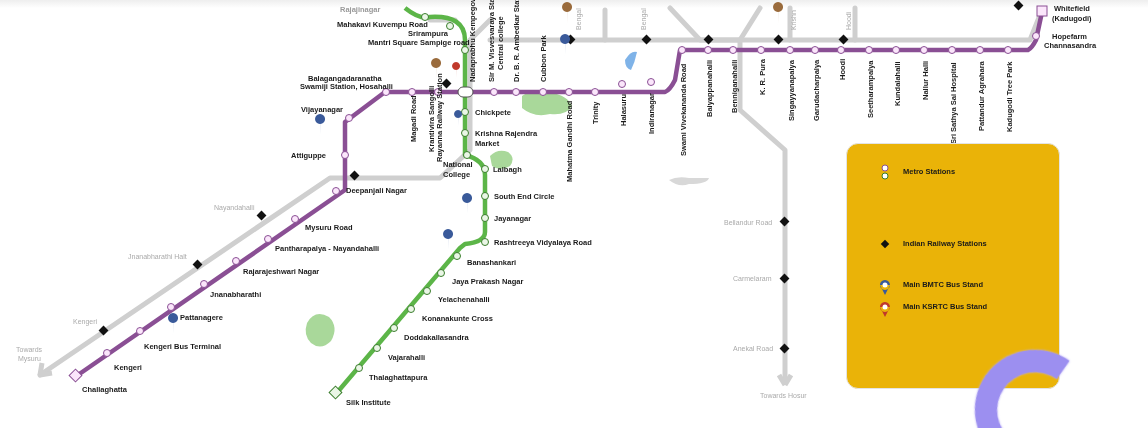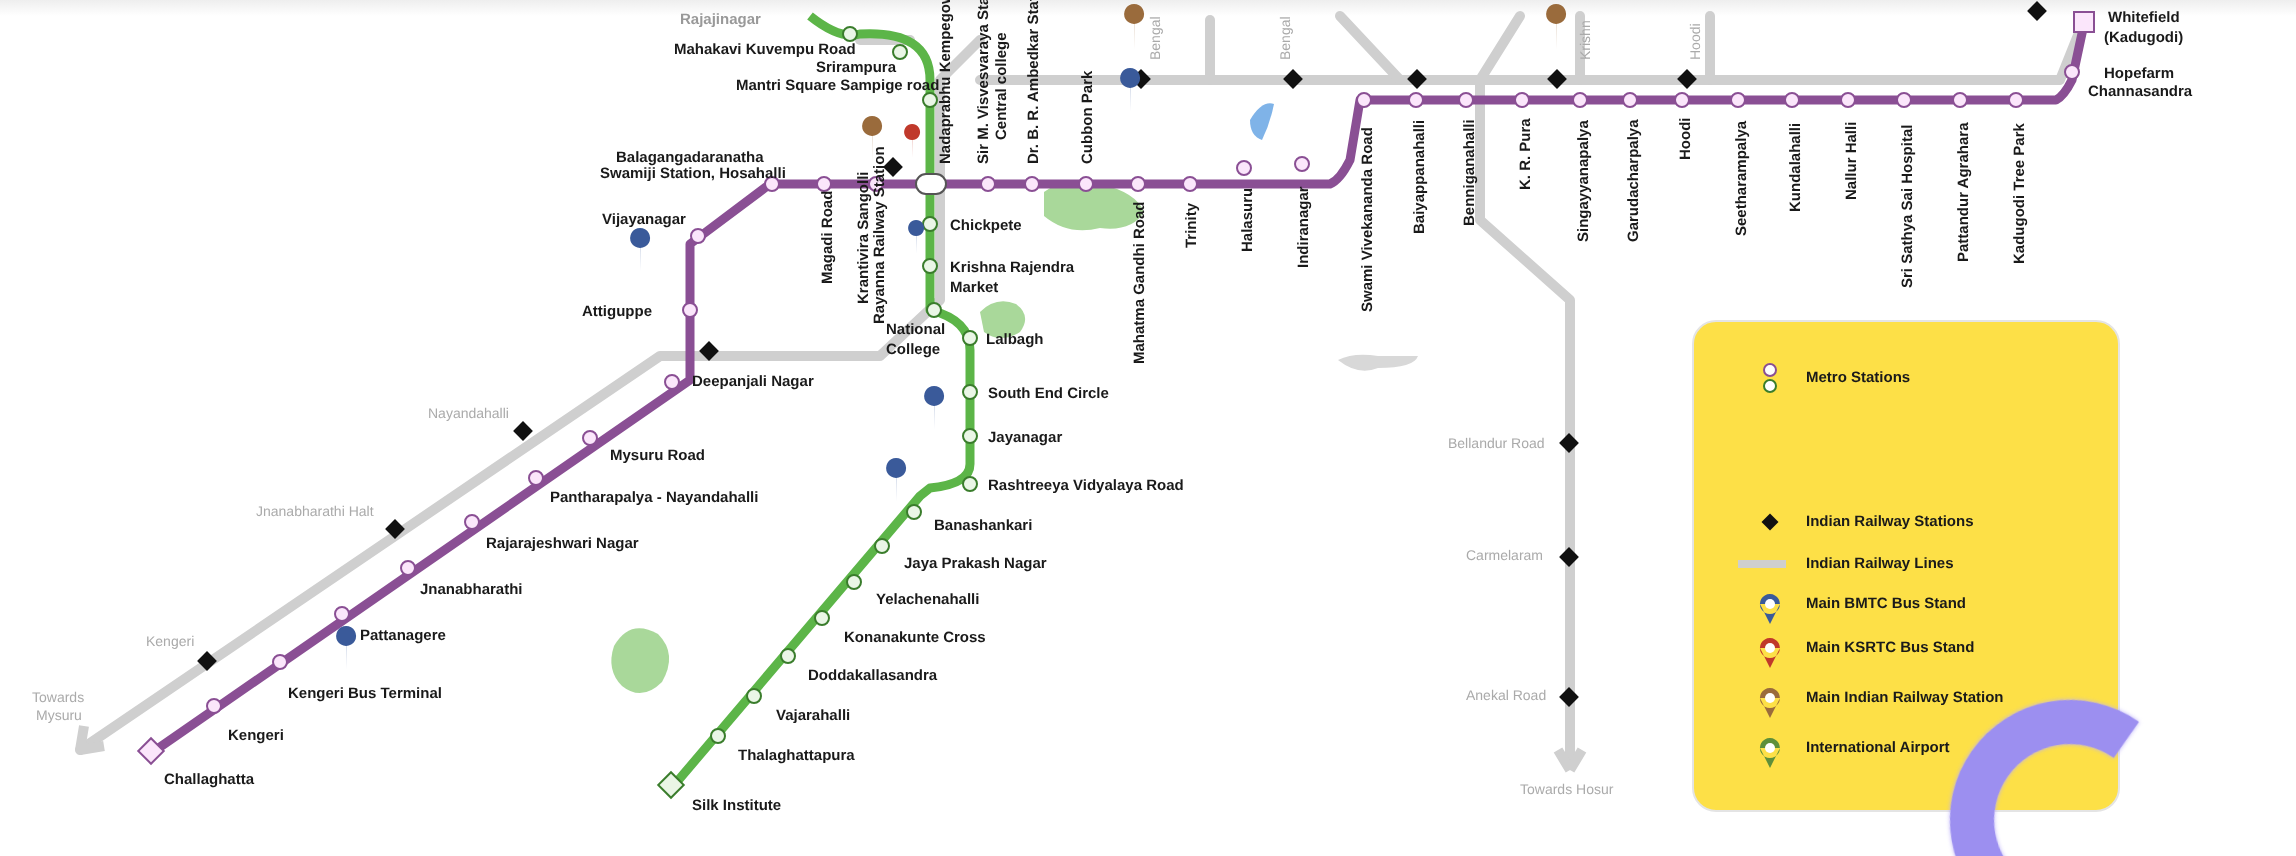--- a/index.html
+++ b/index.html
@@ -3,21 +3,21 @@
 <meta charset="utf-8">
 <style>
   html,body{margin:0;padding:0;background:#ffffff;}
   body{width:1148px;height:428px;overflow:hidden;position:relative;font-family:"Liberation Sans",sans-serif;}
   #map{position:absolute;left:0;top:0;width:1148px;height:428px;}
   .topbar{position:absolute;left:0;top:0;width:1148px;height:8px;background:linear-gradient(#eeeeee,#ffffff);}
   .lbl{position:absolute;font-size:7.5px;font-weight:bold;color:#1a1a1a;white-space:nowrap;line-height:9px;}
   .vlbl{position:absolute;font-size:7.5px;font-weight:bold;color:#1a1a1a;white-space:nowrap;transform-origin:0 0;transform:rotate(-90deg);line-height:9px;}
   .rlbl{position:absolute;font-size:7px;color:#aaaaaa;white-space:nowrap;line-height:9px;}
   .rvlbl{position:absolute;font-size:7px;color:#aaaaaa;white-space:nowrap;transform-origin:0 0;transform:rotate(-90deg);}
-  .legend{position:absolute;left:846px;top:160px;width:212px;height:244px;border:1.5px solid #e4e4e4;border-radius:12px;background:#fde047;}
+  .legend{position:absolute;left:846px;top:143px;width:212px;height:244px;border:1.5px solid #e4e4e4;border-radius:12px;background:#eab308;}
   .legend-row{position:absolute;left:0;height:16px;width:200px;}
   .legend-row .ic{position:absolute;left:28px;top:0;width:20px;height:16px;}
   .legend-row .tx{position:absolute;left:56px;top:3px;font-size:7.5px;font-weight:bold;color:#1a1a1a;white-space:nowrap;}
   .ring{position:absolute;left:975px;top:350px;width:120px;height:120px;border-radius:50%;
         border:22px solid #9c8ff0;border-right-color:transparent;border-bottom-color:transparent;
         transform:rotate(-10deg);box-sizing:border-box;
         background:transparent;filter:drop-shadow(0 0 1px #b9adf8);}
 </style>
 </head>
 <body>
@@ -231,50 +231,30 @@
           <circle cx="10" cy="12" r="3" fill="#fff" stroke="#3a7d2c"></circle>
         </svg>
       <span class="tx">Metro Stations</span>
     </div>
     <div class="legend-row" style="top:92px">
       <svg class="ic">
           <rect x="7" y="5" width="6" height="6" fill="#111" transform="rotate(45 10 8)"></rect>
         </svg>
       <span class="tx">Indian Railway Stations</span>
     </div>
-    <div class="legend-row" style="top:113px">
-      <svg class="ic" style="left:20px;width:28px">
-          <line x1="2" y1="8" x2="26" y2="8" stroke="#cfcfcf" stroke-width="4"></line>
-        </svg>
-      <span class="tx">Indian Railway Lines</span>
-    </div>
     <div class="legend-row" style="top:133px">
       <svg class="ic" style="height:20px">
           <path d="M10,3 a5,5 0 1,1 -0.1,0 M5,8 L10,18 L15,8z" fill="#3a5a9a"></path>
           <circle cx="10" cy="8" r="2.5" fill="#fff"></circle>
         </svg>
       <span class="tx">Main BMTC Bus Stand</span>
     </div>
     <div class="legend-row" style="top:155px">
       <svg class="ic" style="height:20px">
           <path d="M10,3 a5,5 0 1,1 -0.1,0 M5,8 L10,18 L15,8z" fill="#c0392b"></path>
           <circle cx="10" cy="8" r="2.5" fill="#fff"></circle>
         </svg>
       <span class="tx">Main KSRTC Bus Stand</span>
     </div>
-    <div class="legend-row" style="top:180px">
-      <svg class="ic" style="height:20px">
-          <path d="M10,3 a5,5 0 1,1 -0.1,0 M5,8 L10,18 L15,8z" fill="#9a6b3c"></path>
-          <circle cx="10" cy="8" r="2.5" fill="#fff"></circle>
-        </svg>
-      <span class="tx">Main Indian Railway Station</span>
-    </div>
-    <div class="legend-row" style="top:205px">
-      <svg class="ic" style="height:20px">
-          <path d="M10,3 a5,5 0 1,1 -0.1,0 M5,8 L10,18 L15,8z" fill="#5e8f3a"></path>
-          <circle cx="10" cy="8" r="2.5" fill="#fff"></circle>
-        </svg>
-      <span class="tx">International Airport</span>
-    </div>
   </div>
 
   <div class="ring"></div>
 </div>
 
 </body></html>

